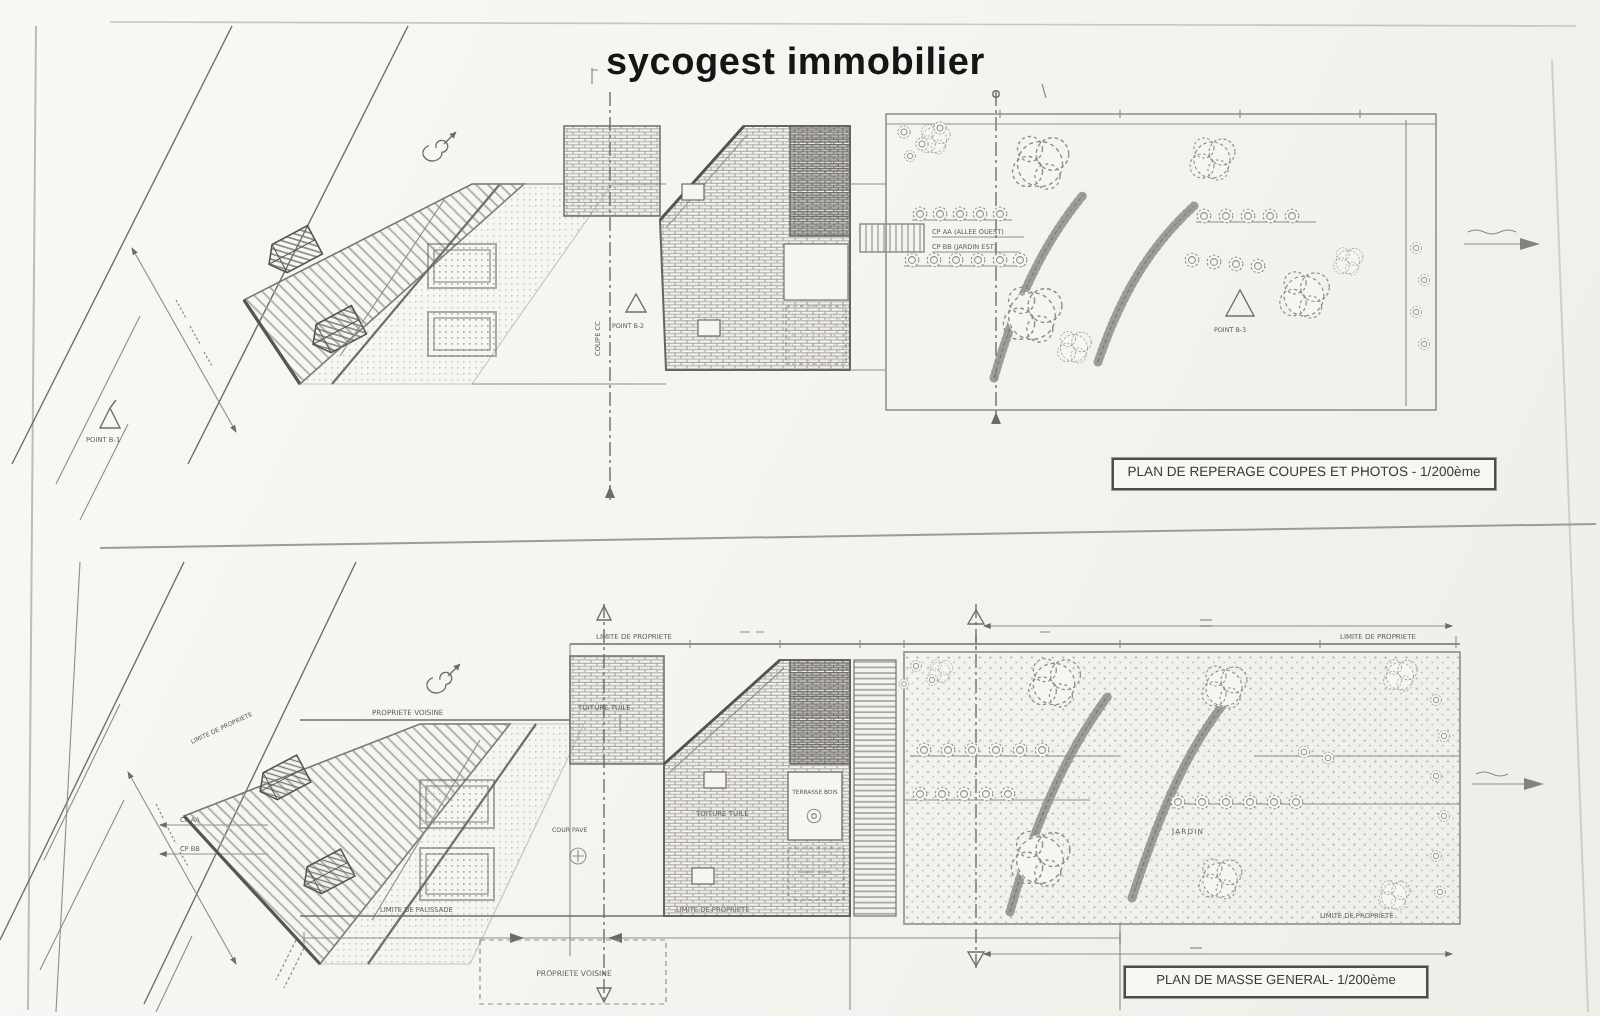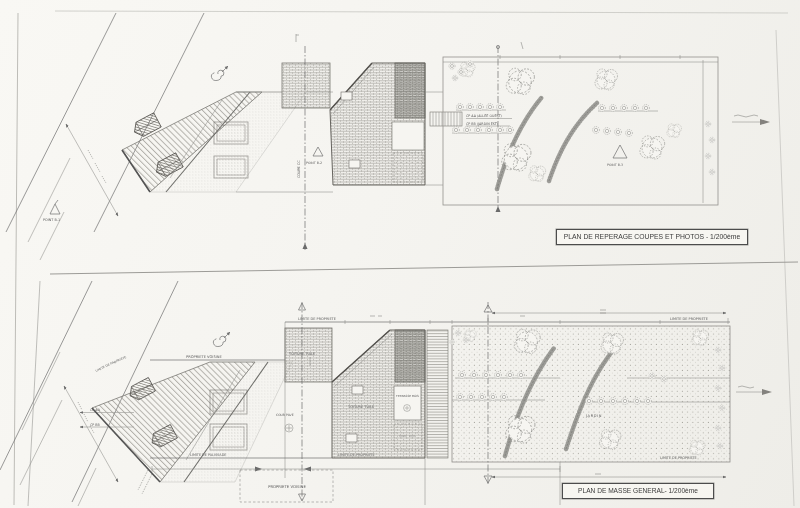--- a/index.html
+++ b/index.html
@@ -360,16 +360,17 @@
     </g>
 
     <g>
       <path class="scb" d="M738 387 q4 -2 8 0 t8 0"></path>
       <path class="lnt" d="M736 392 H762"></path>
       <path d="M762 389 l10 3 -10 3 z" fill="#84827e"></path>
     </g>
   </g>
 </svg>
 
+<div class="title">sycogest immobilier</div>
 <div class="caption cap1">PLAN DE REPERAGE COUPES ET PHOTOS - 1/200ème</div>
 <div class="caption cap2">PLAN DE MASSE GENERAL- 1/200ème</div>
 
 </div>
 
 </body></html>

